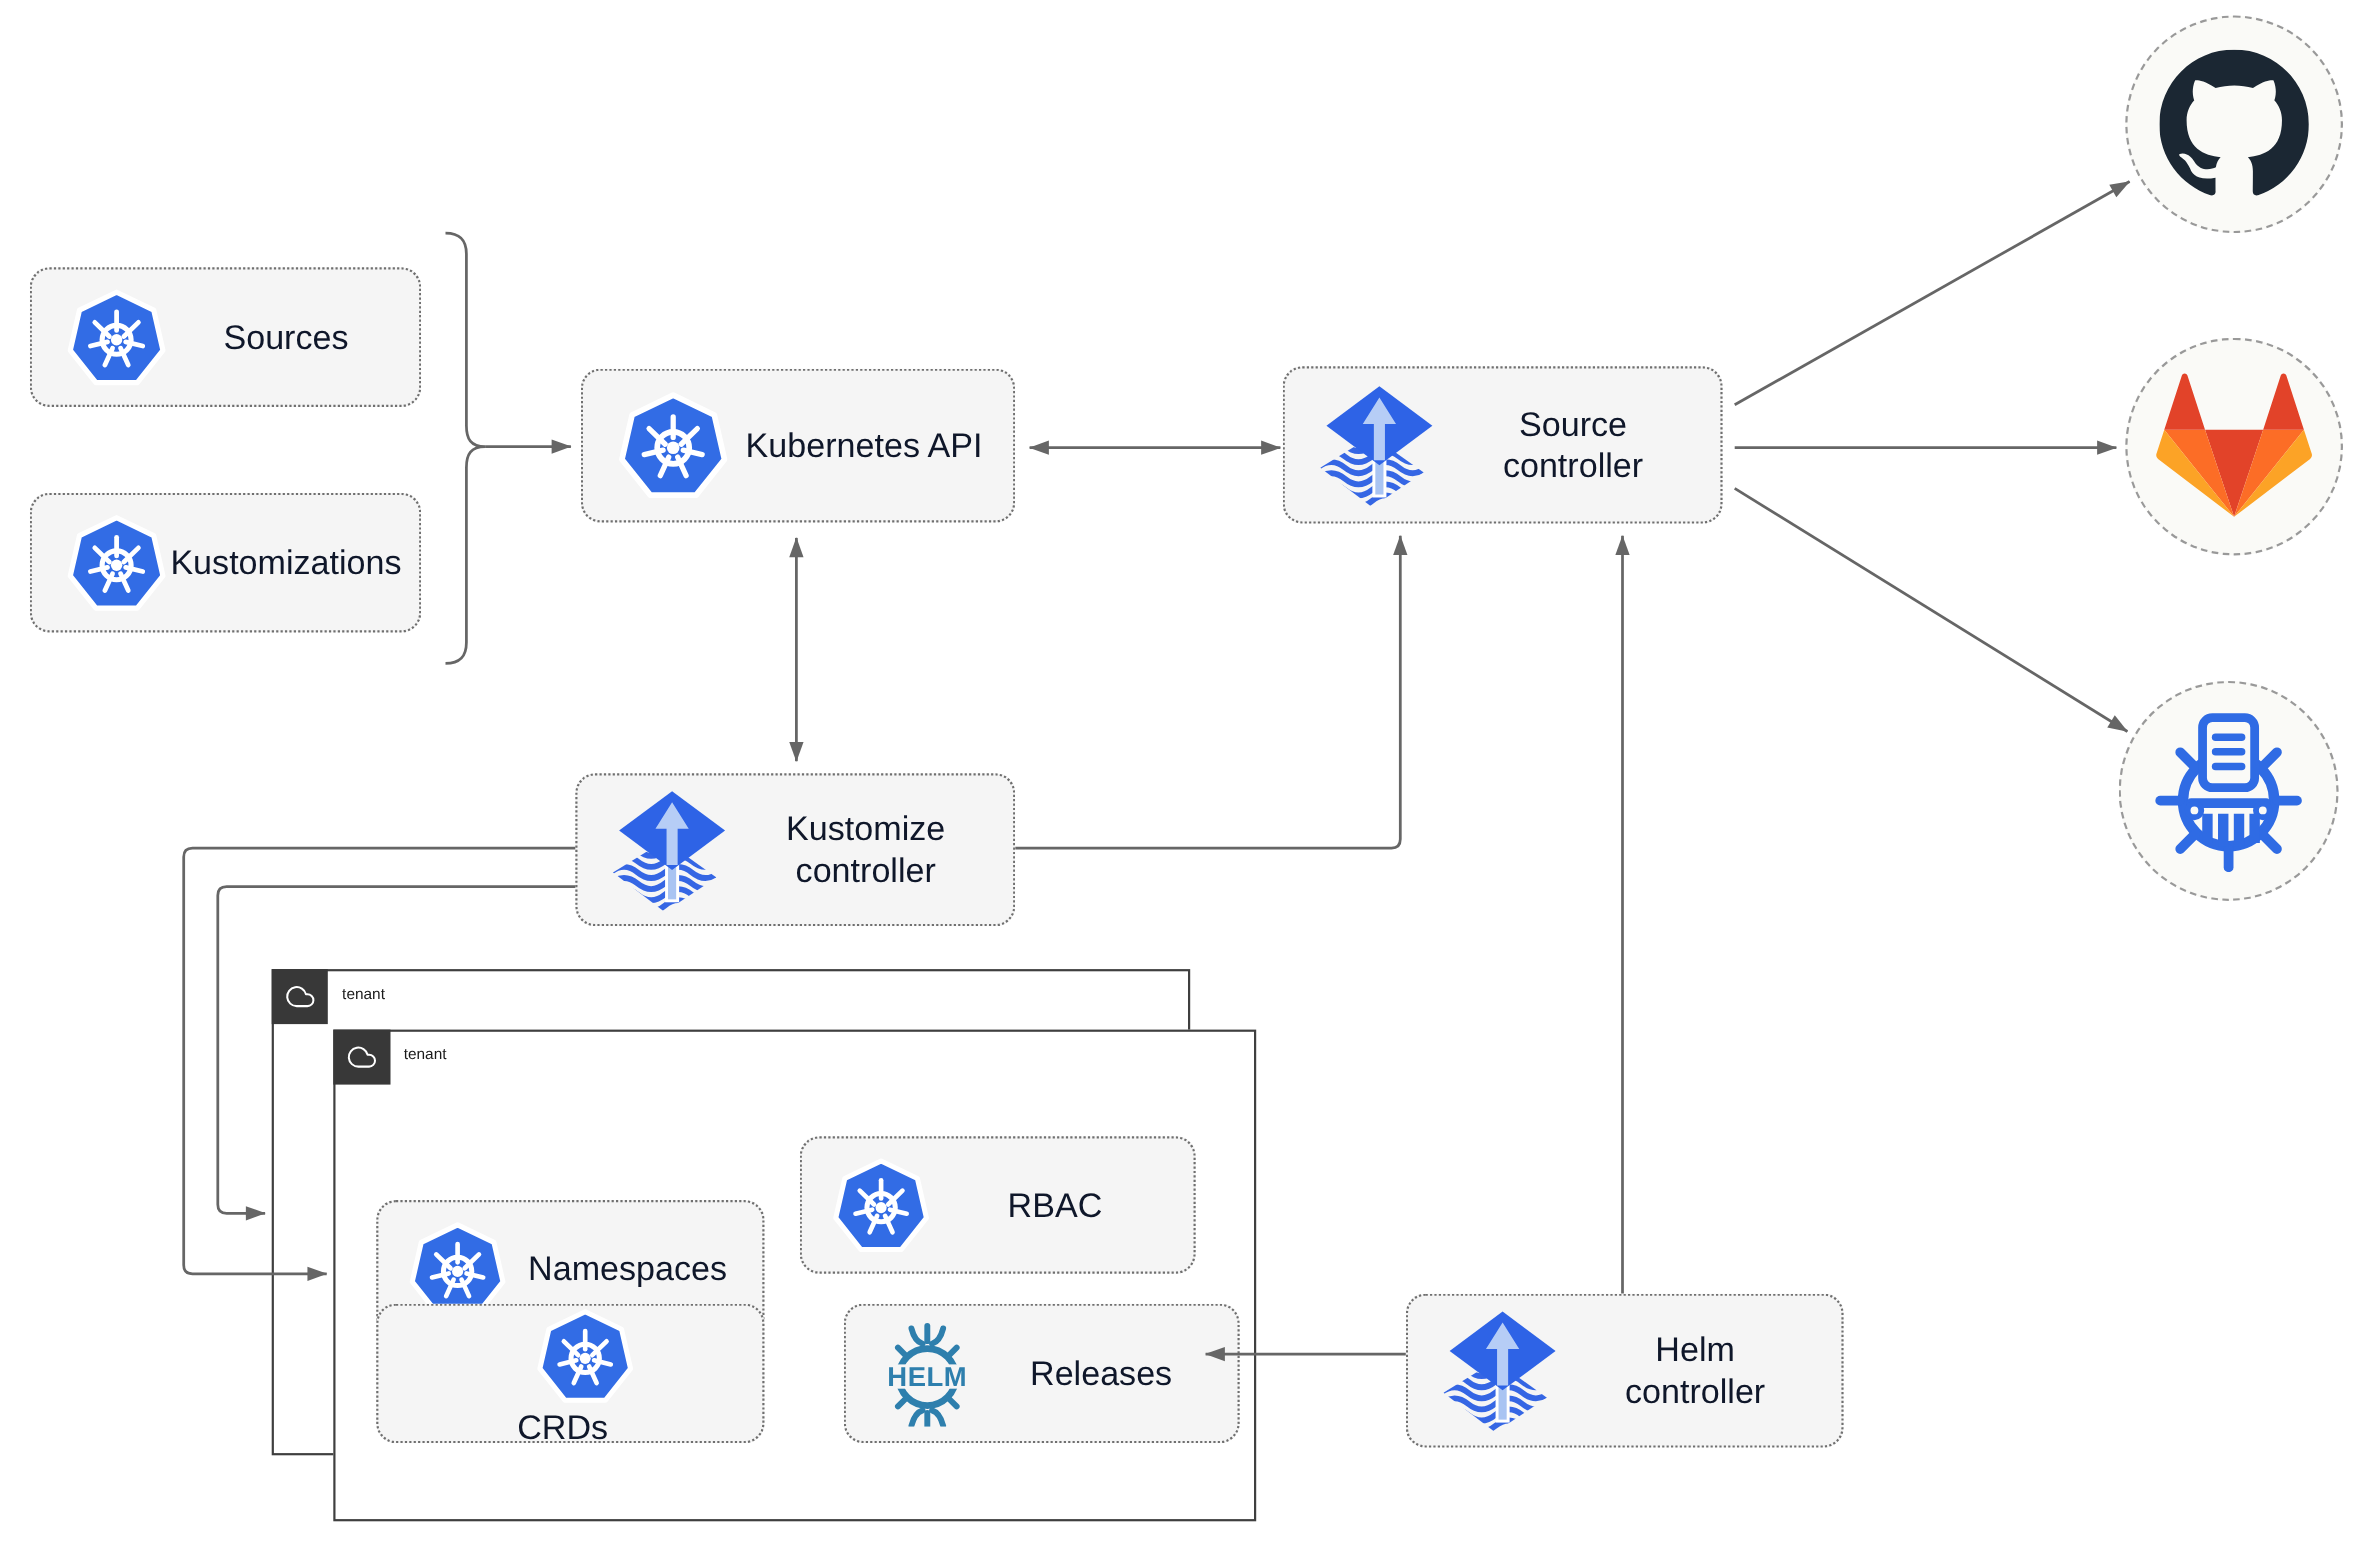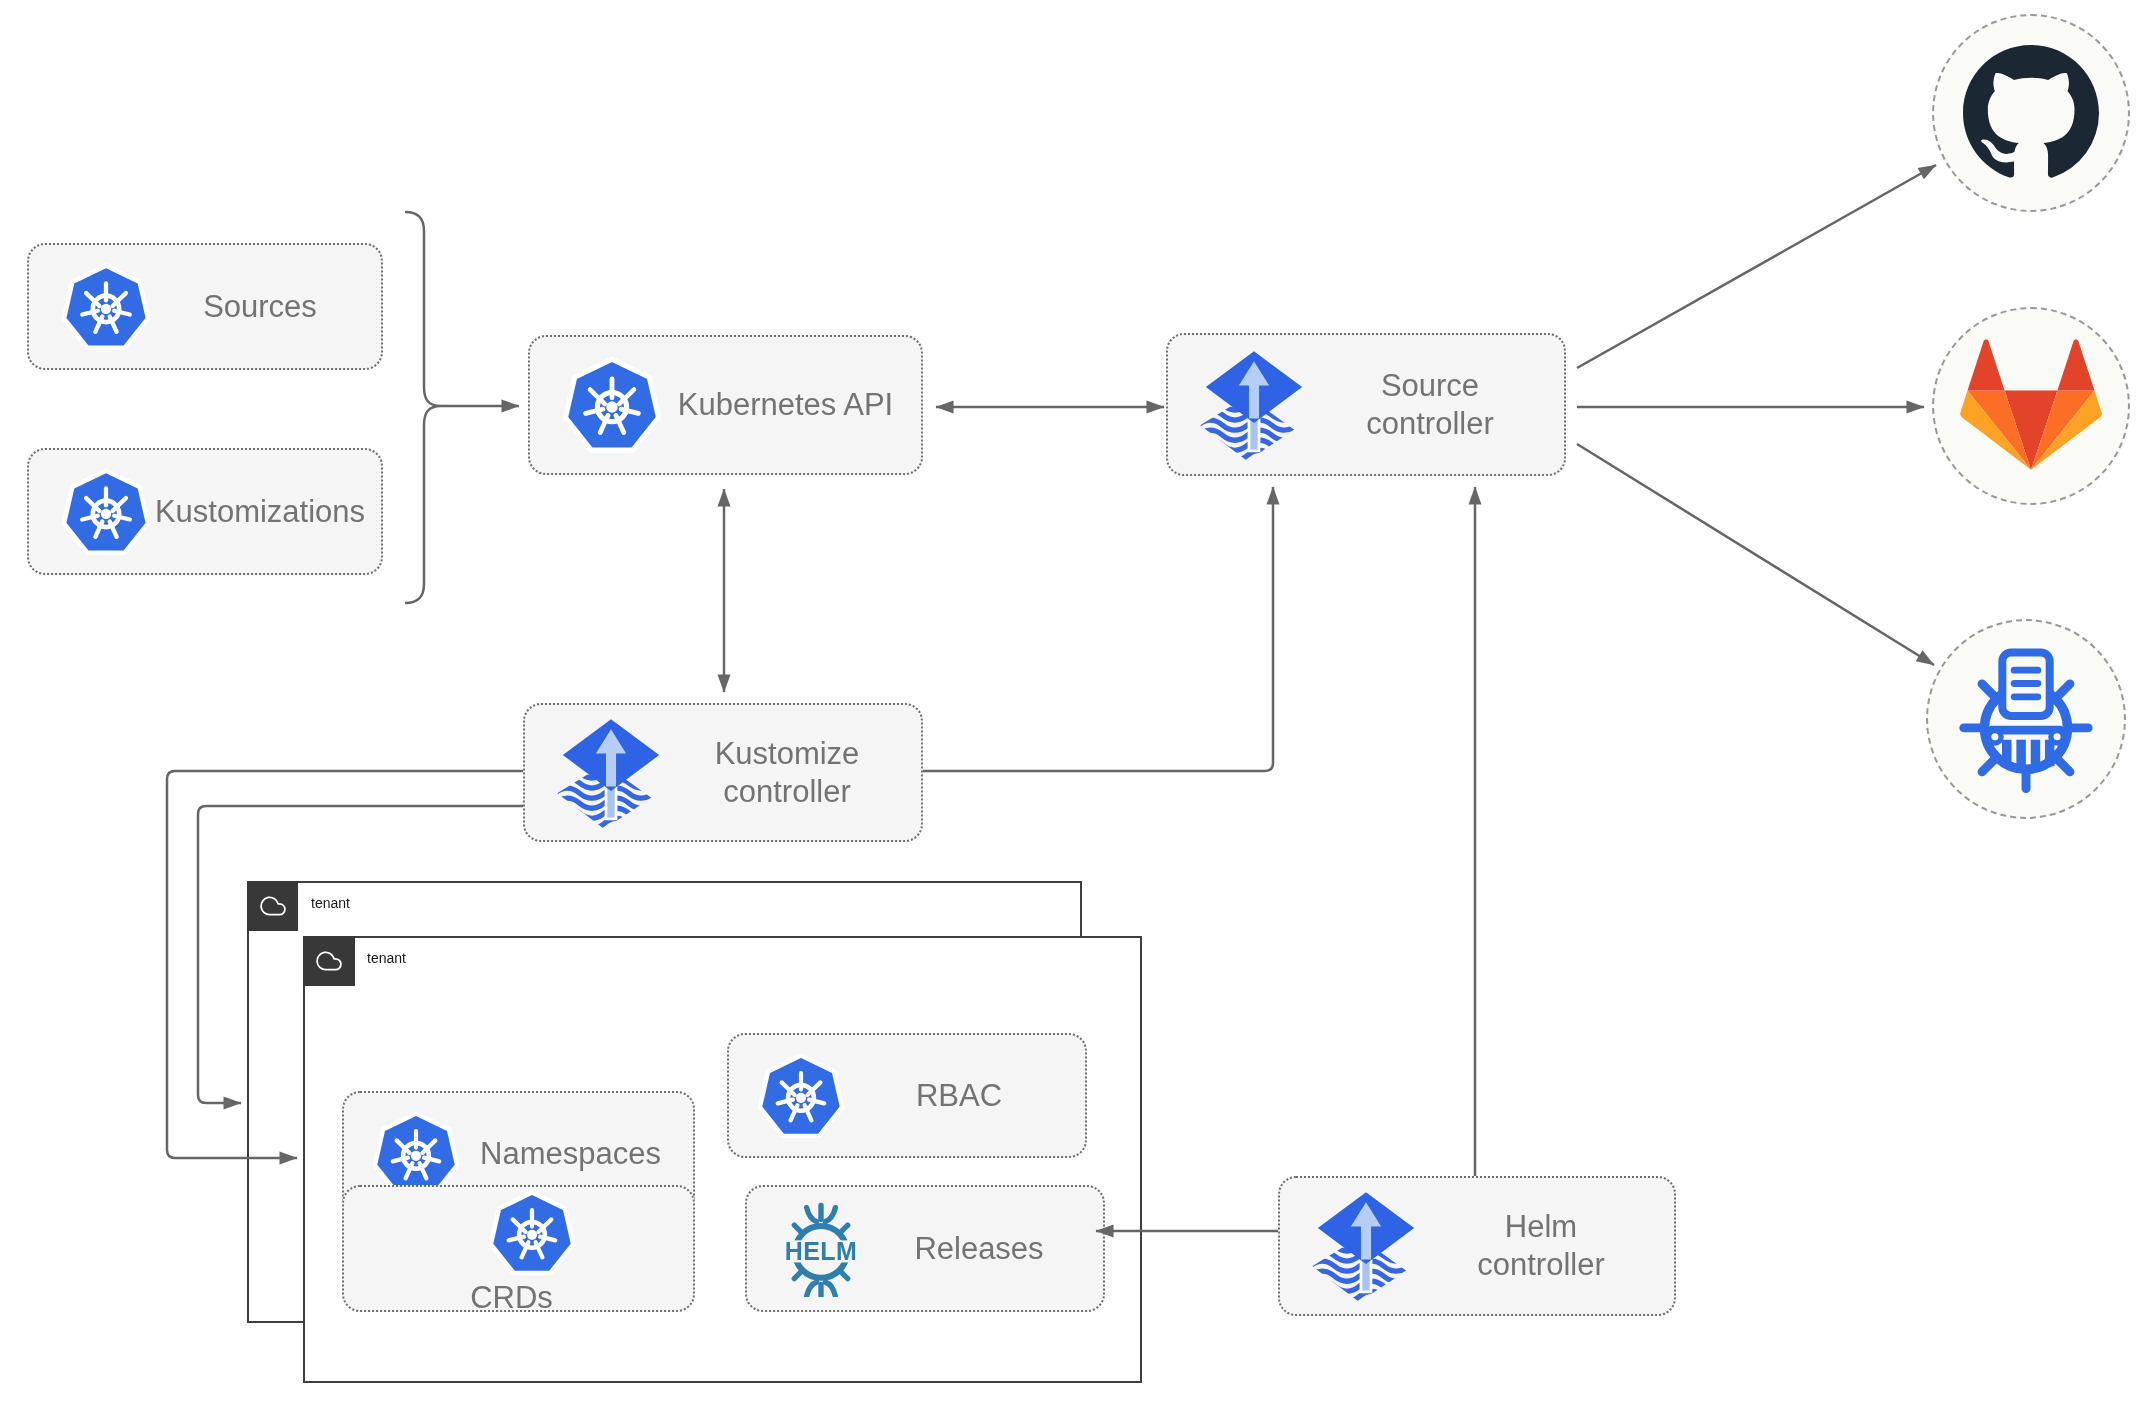--- a/index.html
+++ b/index.html
@@ -3,21 +3,21 @@
 <meta charset="utf-8">
 <style>
   html,body{margin:0;padding:0;background:#fff;}
   .canvas{position:relative;width:2144px;height:1407px;background:#ffffff;
     font-family:"Liberation Sans",sans-serif;overflow:hidden;}
   svg.defs{position:absolute;width:0;height:0;}
   svg.wires{position:absolute;left:0;top:0;z-index:10;pointer-events:none;}
   .pill{position:absolute;background:#f5f5f5;border:2px dotted #6f6f6f;border-radius:18px;
     display:flex;align-items:center;box-sizing:border-box;z-index:4;}
   .pill .nicon{flex:0 0 auto;margin-left:30px;}
-  .pill-label{flex:1 1 auto;text-align:center;font-size:31px;color:#737373;
+  .pill-label{flex:1 1 auto;text-align:center;font-size:31px;color:#0f172a;
     white-space:pre-line;line-height:1.22;padding-right:14px;}
   .circle-node{position:absolute;background:#fafaf7;border:2px dashed #999999;border-radius:50%;
     display:flex;align-items:center;justify-content:center;box-sizing:border-box;z-index:4;}
   .tenant-box{position:absolute;background:#ffffff;border:2px solid #3f3f3f;box-sizing:border-box;}
   .tenant-back{z-index:1;}
   .tenant-front{z-index:2;}
   .tenant-tab{position:absolute;left:-2px;top:-2px;width:51px;height:50px;background:#383838;
     display:flex;align-items:center;justify-content:center;}
   .tenant-label{position:absolute;left:62px;top:12px;font-size:14px;color:#1a1a1a;}
 </style>
@@ -203,21 +203,21 @@
     <div class="pill-label">RBAC</div>
   </div>
 
   <div class="pill" style="left:342px;top:1185px;width:353px;height:127px;flex-direction:column;">
     <svg class="nicon" style="margin-left:26px;" width="92" height="92">
         <use href="#sym-k8s"></use>
       </svg>
     <div class="pill-label">CRDs</div>
   </div>
 
-  <div class="pill" style="left:745px;top:1185px;width:360px;height:127px;justify-content:flex-end;">
+  <div class="pill" style="left:767px;top:1185px;width:360px;height:127px;justify-content:flex-end;">
     <svg class="nicon" style="margin-left:26px;" width="96" height="96">
         <use href="#sym-helm"></use>
       </svg>
     <div class="pill-label">Releases</div>
   </div>
 
   <div class="circle-node" style="left:1932px;top:14px;width:198px;height:198px;">
     <svg width="136" height="136">
         <use href="#sym-github"></use>
       </svg>

